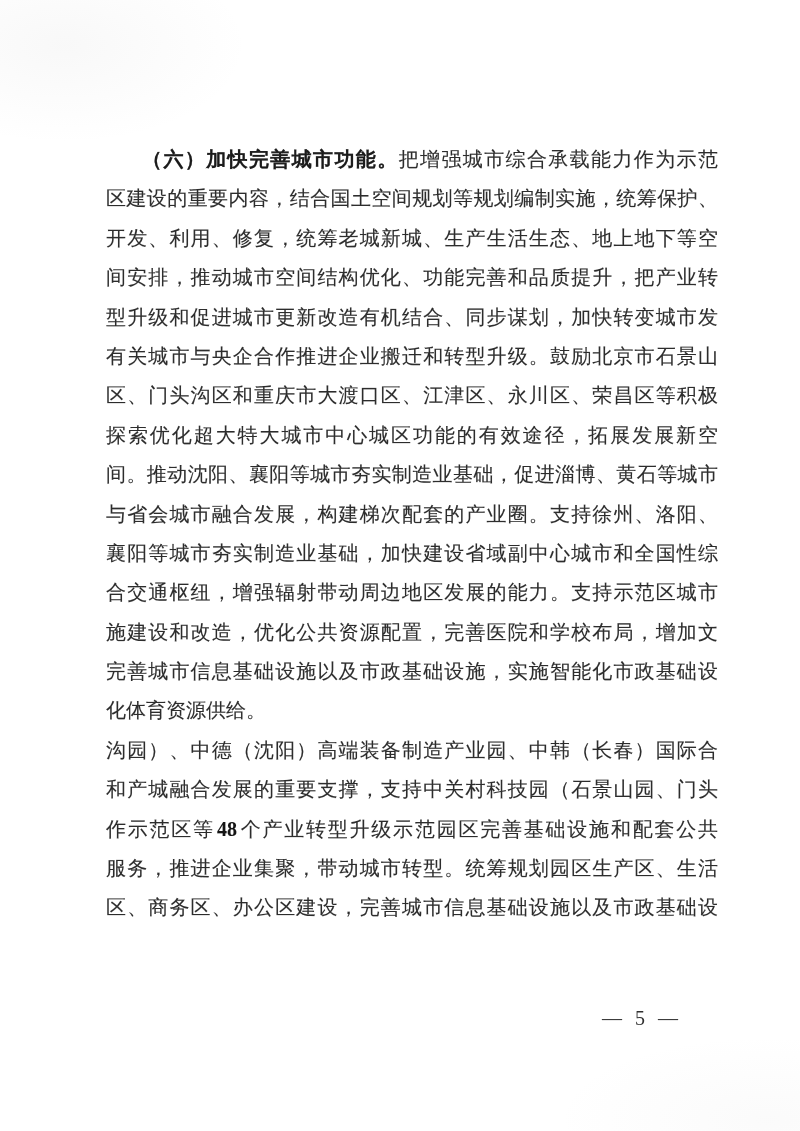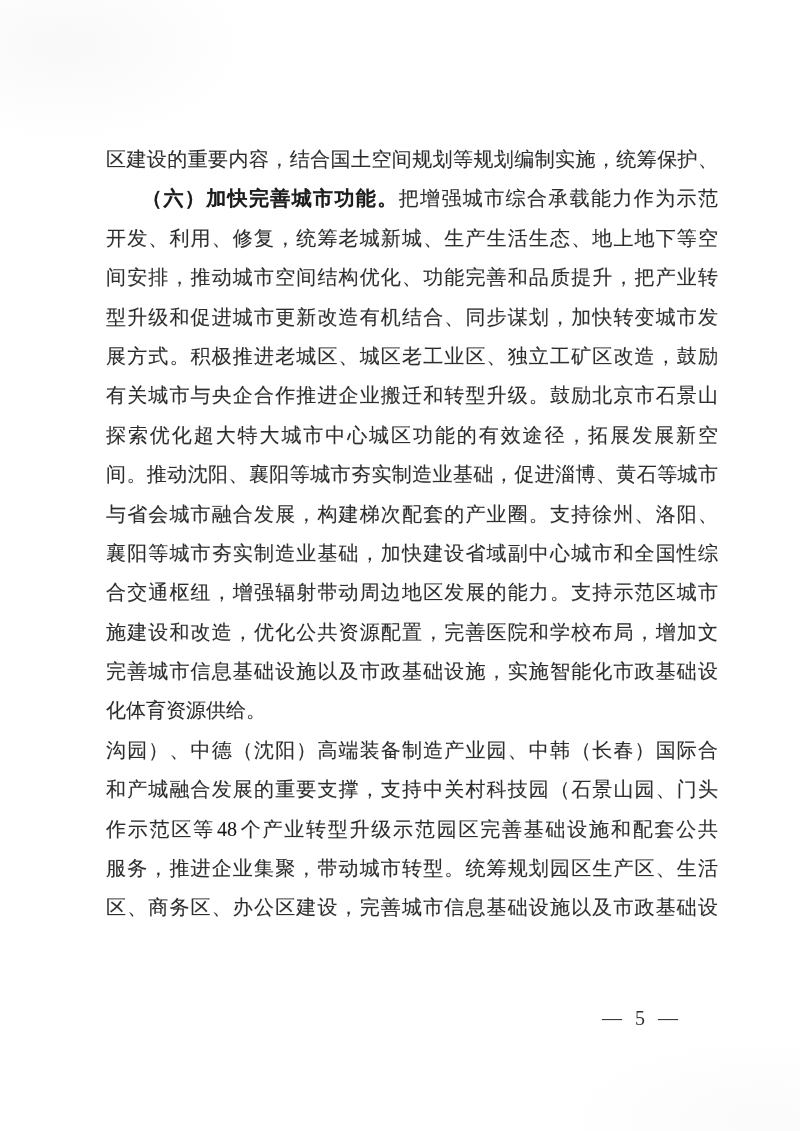--- a/index.html
+++ b/index.html
@@ -40,48 +40,48 @@
   }
   .line.para-end {
     text-align-last: left;
   }
   .seg { font-weight: normal; }
   .seg-bold {
     font-weight: bold;
     color: #141414;
   }
   .num-bold {
-    font-weight: normal;
+    font-weight: bold;
     color: #141414;
     padding: 0 2px;
   }
   .page-number {
     position: absolute;
     top: 1006px;
     right: 118px;
     font-size: 20px;
     line-height: 24px;
     color: #2f2f2f;
     letter-spacing: 4px;
     white-space: nowrap;
   }
 </style>
 </head>
 <body>
 
 <div class="page">
   <div class="doc-body">
 
+    <div class="line first-line"><span class="seg-bold">（六）加快完善城市功能。</span><span class="seg">把增强城市综合承载能力作为示范</span></div>
     <div class="line"><span class="seg">区建设的重要内容，结合国土空间规划等规划编制实施，统筹保护、</span></div>
-    <div class="line first-line"><span class="seg-bold">（六）加快完善城市功能。</span><span class="seg">把增强城市综合承载能力作为示范</span></div>
     <div class="line"><span class="seg">开发、利用、修复，统筹老城新城、生产生活生态、地上地下等空</span></div>
     <div class="line"><span class="seg">间安排，推动城市空间结构优化、功能完善和品质提升，把产业转</span></div>
     <div class="line"><span class="seg">型升级和促进城市更新改造有机结合、同步谋划，加快转变城市发</span></div>
-    <div class="line"><span class="seg">展方式。积极推进老城区、城区老工业区、独立工矿区改造，鼓励</span></div>
     <div class="line"><span class="seg">有关城市与央企合作推进企业搬迁和转型升级。鼓励北京市石景山</span></div>
+    <div class="line"><span class="seg">区、门头沟区和重庆市大渡口区、江津区、永川区、荣昌区等积极</span></div>
     <div class="line"><span class="seg">探索优化超大特大城市中心城区功能的有效途径，拓展发展新空</span></div>
     <div class="line"><span class="seg">间。推动沈阳、襄阳等城市夯实制造业基础，促进淄博、黄石等城市</span></div>
     <div class="line"><span class="seg">与省会城市融合发展，构建梯次配套的产业圈。支持徐州、洛阳、</span></div>
     <div class="line"><span class="seg">襄阳等城市夯实制造业基础，加快建设省域副中心城市和全国性综</span></div>
     <div class="line"><span class="seg">合交通枢纽，增强辐射带动周边地区发展的能力。支持示范区城市</span></div>
     <div class="line"><span class="seg">施建设和改造，优化公共资源配置，完善医院和学校布局，增加文</span></div>
     <div class="line"><span class="seg">完善城市信息基础设施以及市政基础设施，实施智能化市政基础设</span></div>
     <div class="line para-end"><span class="seg">化体育资源供给。</span></div>
 
     <div class="line"><span class="seg">沟园）、中德（沈阳）高端装备制造产业园、中韩（长春）国际合</span></div>

